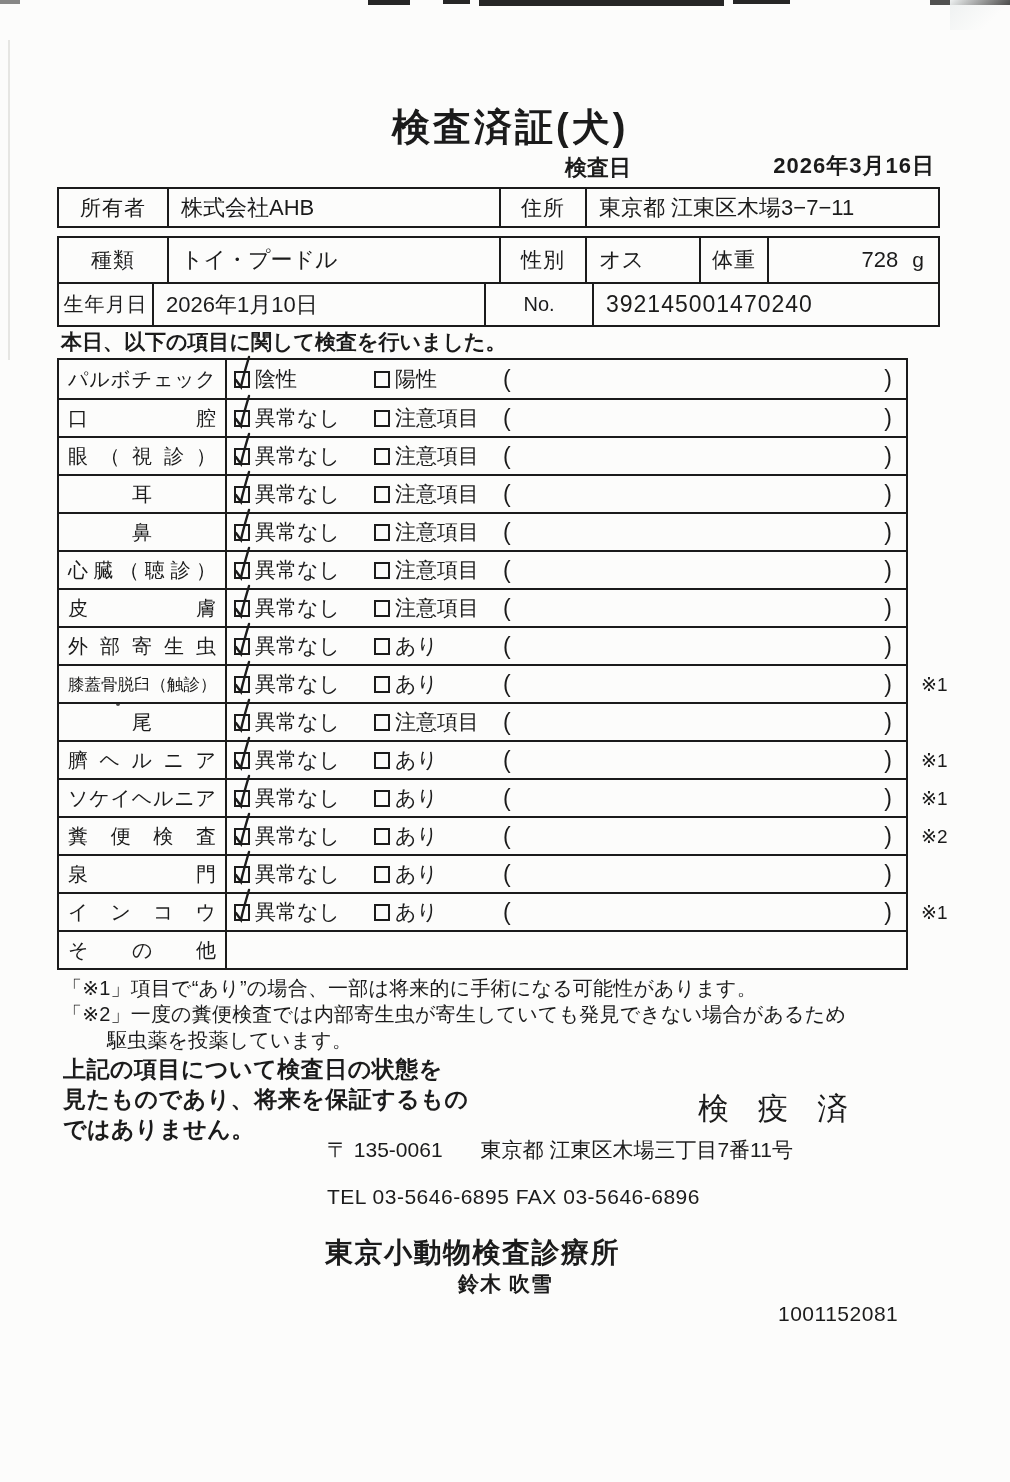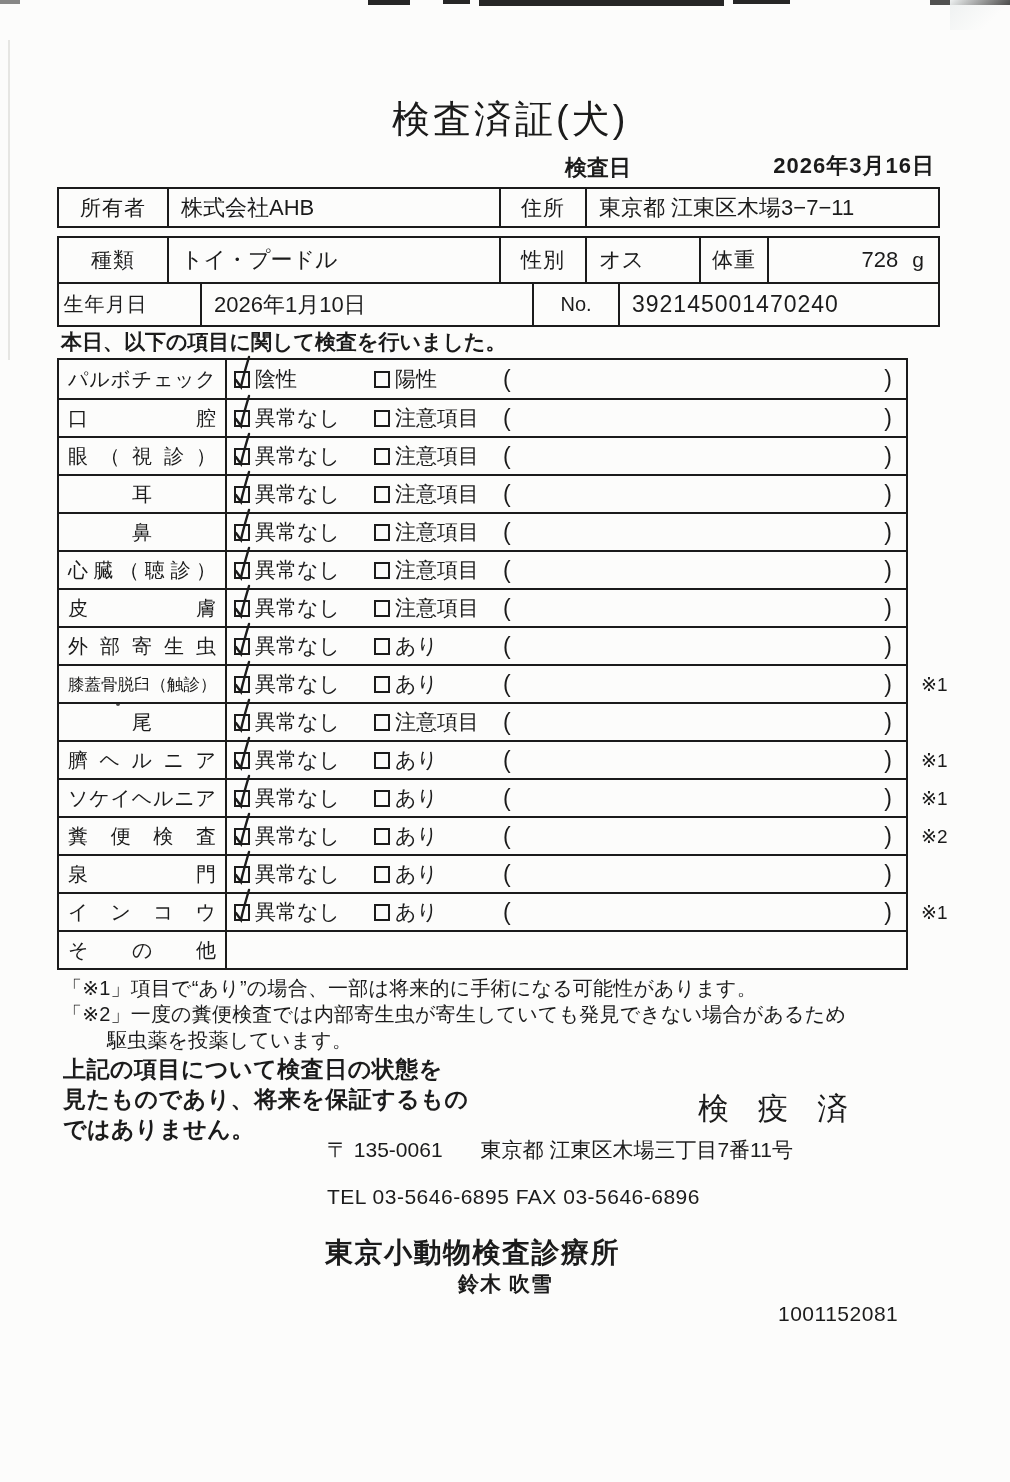--- a/index.html
+++ b/index.html
@@ -8,21 +8,21 @@
     background:#fcfcfb; color:#1b1b1b; overflow:hidden;
     font-family:"Liberation Sans","DejaVu Sans",sans-serif;
   }
   
   .art { position:absolute; background:#262626; }
   .edge-line { position:absolute; background:#e6e6e3; }
   .corner-shade { position:absolute; background:linear-gradient(135deg,#eef1f1,transparent 70%); }
   .stray-dot { position:absolute; width:4px; height:4px; border-radius:50%; background:#4a4a4a; }
 
   
-  .title { position:absolute; left:392px; top:94px; font-size:38px; font-weight:400; letter-spacing:3px; }
+  .title { position:absolute; left:392px; top:102px; font-size:38px; font-weight:700; letter-spacing:3px; }
   .insp-label { position:absolute; left:565px; top:153px; font-size:22px; font-weight:600; }
   .insp-value { position:absolute; right:75px; top:151px; font-size:22px; font-weight:600; letter-spacing:1px; }
 
   
   .tbl { position:absolute; left:57px; width:883px; border:2px solid #1b1b1b; box-sizing:border-box; }
   .trow { display:flex; box-sizing:border-box; }
   .trow + .trow { border-top:2px solid #1b1b1b; }
   .tcell { box-sizing:border-box; display:flex; align-items:center; border-left:2px solid #1b1b1b; overflow:hidden; }
   .tcell:first-child { border-left:none; }
   .hcell { justify-content:center; font-size:21px; letter-spacing:1px; }
@@ -95,22 +95,22 @@
       <div class="tcell hcell" style="width:86px;">性別</div>
       <div class="tcell vcell" style="width:114px;">オス</div>
       <div class="tcell hcell" style="width:68px;">体重</div>
       <div class="tcell wcell" style="flex:1;">
         <span>728</span>
         <span class="wunit">g</span>
       </div>
     </div>
     <div class="trow" style="height:43px;">
       <div class="tcell hcell" style="width:93px; font-size:20px;">生年月日</div>
-      <div class="tcell vcell" style="width:332px;margin-left:48px;">2026年1月10日</div>
-      <div class="tcell hcell" style="width:86px; font-size:20px; letter-spacing:0;">No.</div>
+      <div class="tcell vcell" style="width:332px;">2026年1月10日</div>
+      <div class="tcell hcell" style="width:108px; font-size:20px; letter-spacing:0;">No.</div>
       <div class="tcell vcell num" style="flex:1;">392145001470240</div>
     </div>
   </div>
 
   <div class="intro">本日、以下の項目に関して検査を行いました。</div>
 
   <div class="cl" id="checklist">
     <div class="cl-row">
       <div class="cl-label">
         <div class="cl-label-inner">

